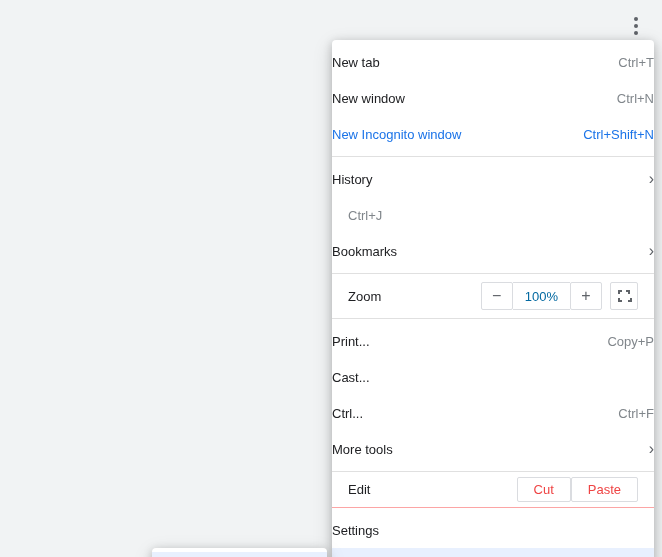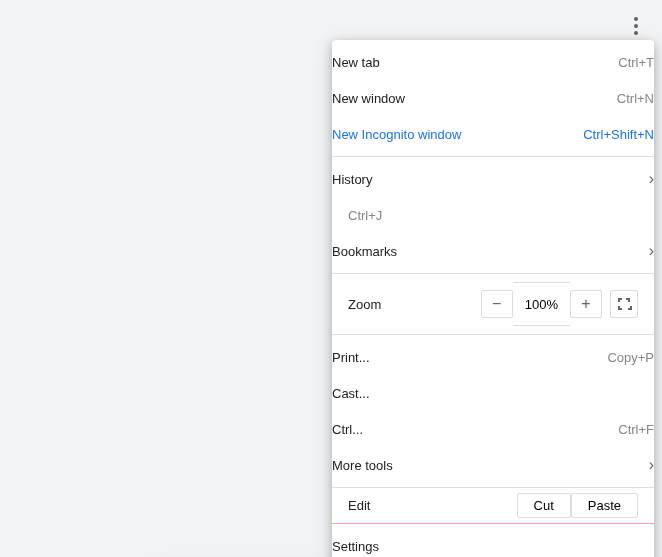--- a/index.html
+++ b/index.html
@@ -128,25 +128,25 @@
       display: flex;
       align-items: center;
       justify-content: center;
       color: #5f6368;
       font-size: 16px;
       border-radius: 2px;
     }
 
     .zoom-value {
       padding: 0 12px;
-      color: #000000;
+      color: #0369a1;
       font-size: 13px;
       border-top: 1px solid #dadce0;
       border-bottom: 1px solid #dadce0;
-      height: 44px;
+      height: 28px;
       display: flex;
       align-items: center;
     }
 
     .zoom-fullscreen {
       width: 28px;
       height: 28px;
       border: 1px solid #dadce0;
       background: #fff;
       cursor: pointer;
@@ -175,21 +175,21 @@
     .edit-buttons {
       display: flex;
       gap: 0;
     }
 
     .edit-btn {
       padding: 4px 16px;
       border: 1px solid #dadce0;
       background: #fff;
       cursor: pointer;
-      color: #000000;
+      color: #ef4444;
       font-size: 13px;
       border-radius: 2px;
     }
 
     
     .help-submenu {
       position: absolute;
       left: -180px;
       top: 0;
       width: 175px;

